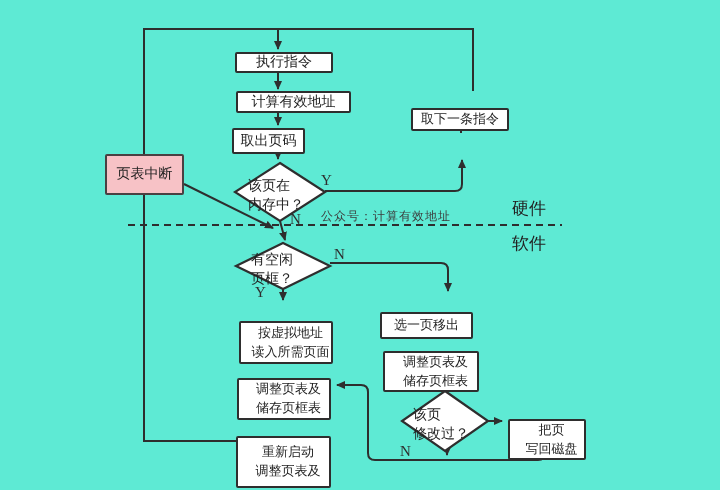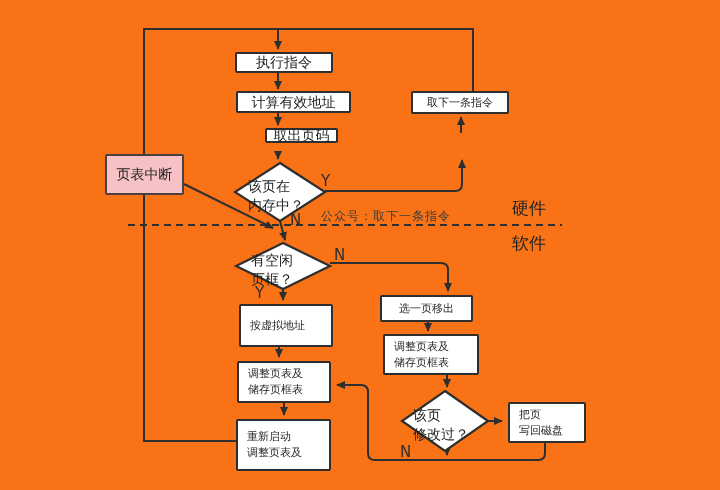--- a/index.html
+++ b/index.html
@@ -1,26 +1,26 @@
 <!DOCTYPE html>
 <html><head>
 <meta charset="utf-8">
 <style>
   html,body{margin:0;padding:0;background:#ffffff;}
   body{width:720px;height:490px;overflow:hidden;
        font-family:"DejaVu Sans","Liberation Sans",sans-serif;color:#1f1f1f;}
-  .canvas{position:relative;width:720px;height:490px;background:#f97316;}
+  .canvas{position:relative;width:720px;height:490px;background:#5eead4;font-family:Liberation Serif, serif;}
   svg.wires{position:absolute;left:0;top:0;z-index:1;}
   .node{position:absolute;z-index:2;box-sizing:border-box;background:#ffffff;
         border:2px solid #2e2e2e;border-radius:2px;display:flex;
         flex-direction:column;justify-content:center;}
   .node.center{align-items:center;text-align:center;}
-  .node.leftpad{align-items:flex-start;padding-left:9px;}
+  .node.leftpad{align-items:center;padding-left:9px;}
   .node .ln{line-height:1.45;white-space:nowrap;}
-  .fs14{font-size:14px;} .fs13{font-size:11px;} .fs12{font-size:12px;}
+  .fs14{font-size:14px;} .fs13{font-size:13px;margin-top:17px;} .fs12{font-size:12px;}
   .pink{background:#f7c2c6;border-color:#4a4042;}
   .dlabel{position:absolute;z-index:3;text-align:left;line-height:1.35;
           font-size:14px;white-space:nowrap;}
   .yn{position:absolute;z-index:3;font-size:15px;font-weight:500;color:#2e2e2e;}
   .ann{position:absolute;z-index:3;white-space:nowrap;}
   .watermark{font-size:12px;color:#3c3c3c;letter-spacing:1px;}
   .region{font-size:17px;color:#222;}
 </style>
 </head>
 <body>
@@ -73,35 +73,36 @@
   </svg>
 
   <div class="node center fs14" style="left:235px;top:52px;width:98px;height:21px">
     <span class="ln">执行指令</span>
   </div>
 
   <div class="node center fs14" style="left:236px;top:91px;width:115px;height:22px">
     <span class="ln">计算有效地址</span>
   </div>
 
-  <div class="node center fs14" style="left:265px;top:128px;width:73px;height:15px">
+  <div class="node center fs14" style="left:232px;top:128px;width:73px;height:26px">
     <span class="ln">取出页码</span>
   </div>
 
   <div class="node center fs13" style="left:411px;top:91px;width:98px;height:23px">
     <span class="ln">取下一条指令</span>
   </div>
 
 
   <div class="node center fs14 pink" style="left:105px;top:154px;width:79px;height:41px">
     <span class="ln">页表中断</span>
   </div>
 
   <div class="node leftpad fs13" style="left:239px;top:304px;width:94px;height:43px">
     <div class="ln">按虚拟地址</div>
+    <div class="ln">读入所需页面</div>
   </div>
 
   <div class="node leftpad fs13" style="left:237px;top:361px;width:94px;height:42px">
     <div class="ln">调整页表及</div>
     <div class="ln">储存页框表</div>
   </div>
 
   <div class="node leftpad fs13" style="left:236px;top:419px;width:95px;height:52px">
     <div class="ln">重新启动</div>
     <div class="ln">调整页表及</div>
@@ -133,17 +134,17 @@
     <div>该页</div>
     <div>修改过？</div>
   </div>
 
   <div class="yn" style="left:321px;top:172px">Y</div>
   <div class="yn" style="left:290px;top:211px">N</div>
   <div class="yn" style="left:334px;top:246px">N</div>
   <div class="yn" style="left:255px;top:284px">Y</div>
   <div class="yn" style="left:400px;top:443px">N</div>
 
-  <div class="ann watermark" style="left:321px;top:208px">公众号：取下一条指令</div>
+  <div class="ann watermark" style="left:321px;top:208px">公众号：计算有效地址</div>
   <div class="ann region" style="left:512px;top:197px">硬件</div>
   <div class="ann region" style="left:512px;top:232px">软件</div>
 
 </div>
 
 </body></html>

